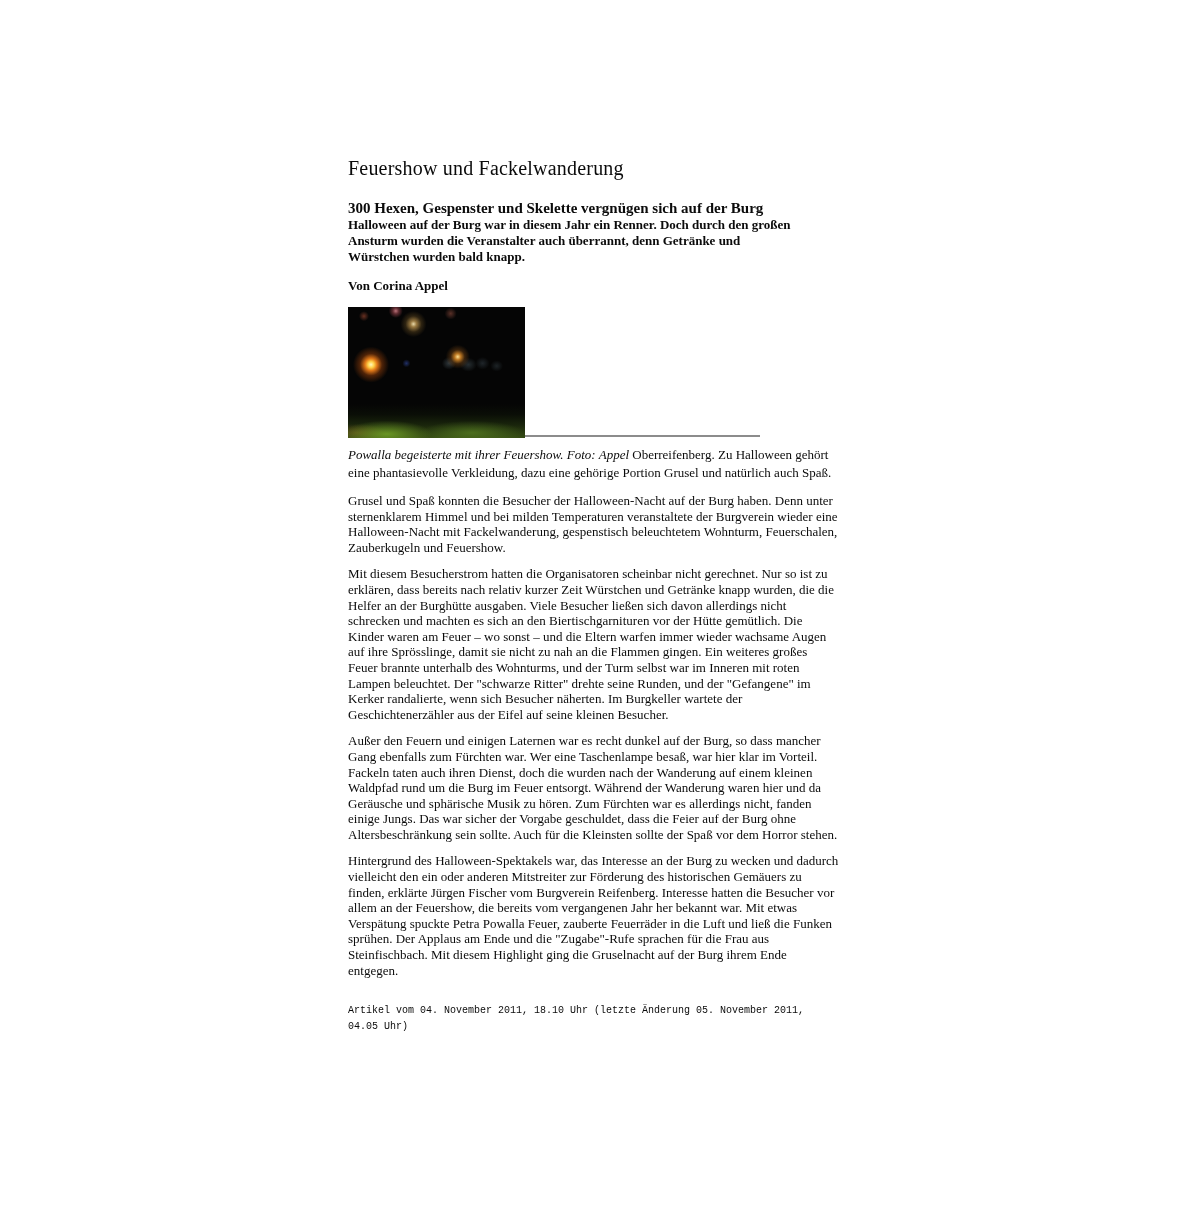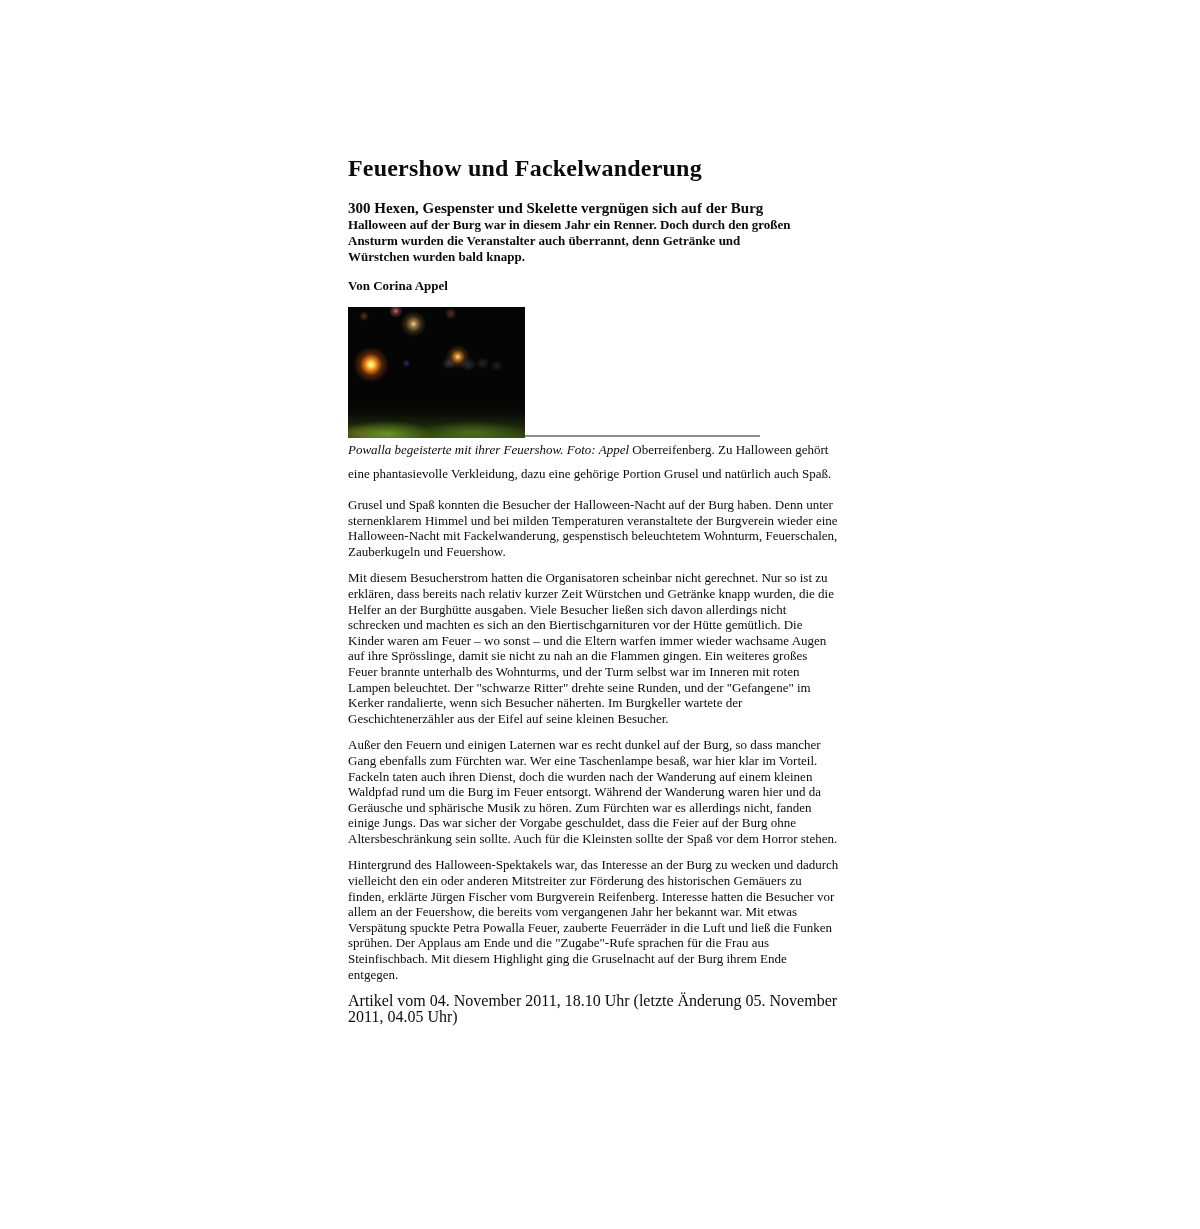--- a/index.html
+++ b/index.html
@@ -16,23 +16,23 @@
     color: #0b0b0b;
   }
   .article {
     position: absolute;
     left: 348px;
     top: 155px;
     width: 492px;
   }
   .article h1 {
     margin: 0;
-    font-size: 24px;
+    font-size: 20px;
     line-height: 27px;
-    font-weight: bold;
+    font-weight: normal;
     letter-spacing: 0.2px;
   }
   .article h2 {
     margin: 17px 0 0 0;
     font-size: 15px;
     line-height: 18px;
     font-weight: bold;
   }
   p {
     margin: 0;
@@ -76,35 +76,37 @@
       linear-gradient(to top, rgba(70,100,25,0.75) 0%, rgba(50,75,20,0.45) 10%, rgba(25,40,12,0.25) 18%, rgba(0,0,0,0) 26%),
       #050505;
   }
   .photo-rule {
     width: 235px;
     height: 2px;
     background: #8c8c8c;
     margin-bottom: 1px;
   }
   .caption {
+    margin-top: 8px;
     font-size: 13px;
-    line-height: 24px;
+    line-height: 18px;
   }
   .caption em {
     font-style: italic;
   }
   .body-p {
     margin-top: 11px;
     font-size: 13px;
     line-height: 15.6px;
   }
   .footer-line {
-    margin-top: 11px;
-    font-size: 16px;
+    margin-top: 25px;
+    font-size: 10px;
     line-height: 16px;
+    font-family: Liberation Mono, monospace;
   }
 </style>
 </head>
 <body>
 
 <article class="article">
 
   <h1>Feuershow und Fackelwanderung</h1>
 
   <h2>300 Hexen, Gespenster und Skelette vergnügen sich auf der Burg</h2>

